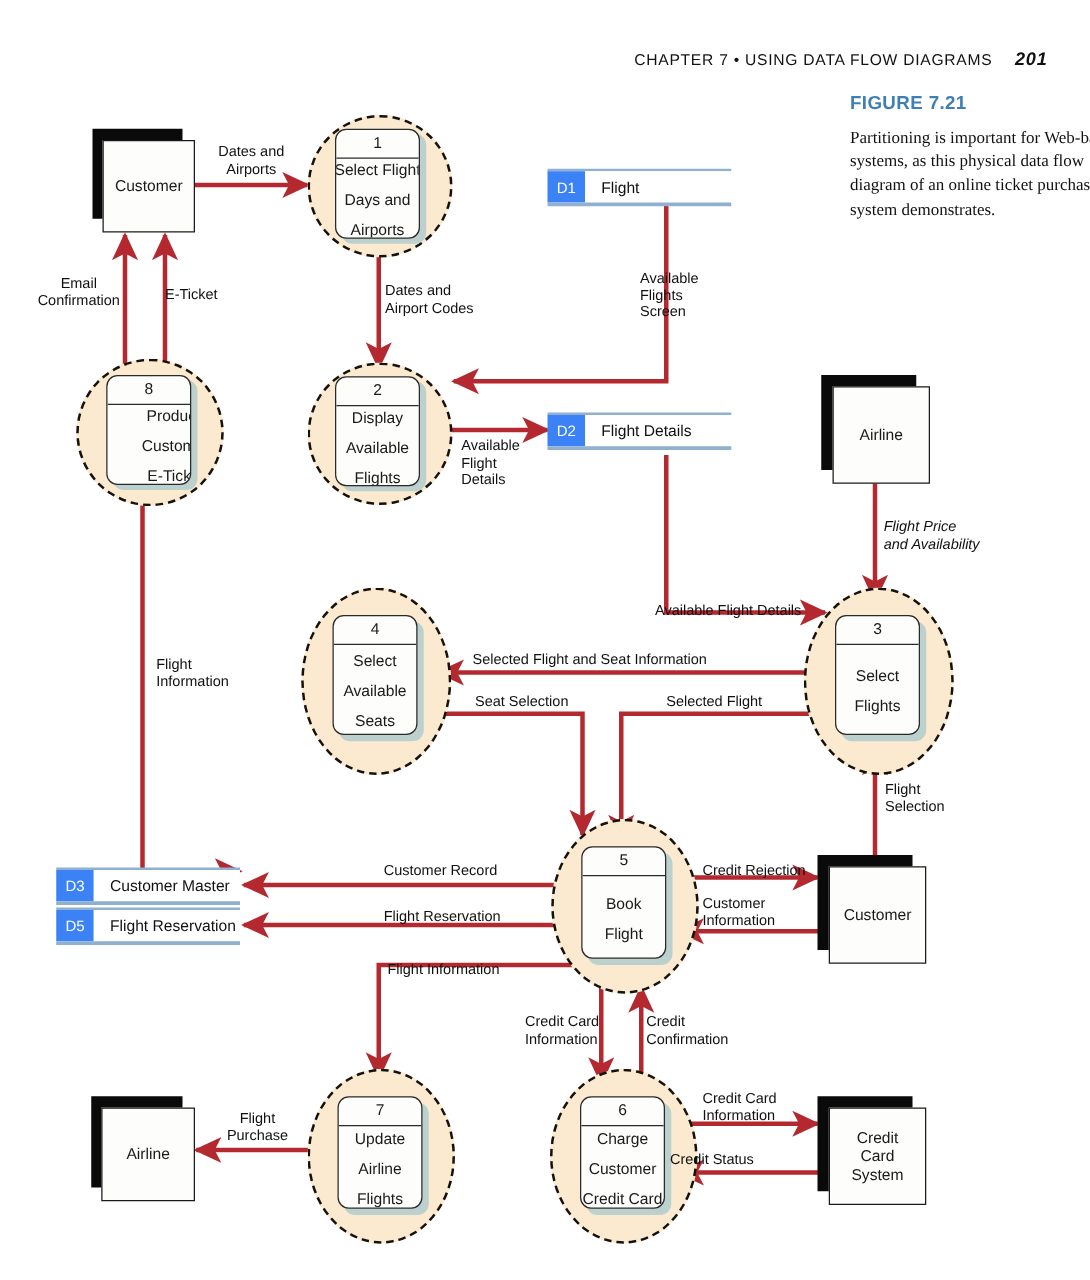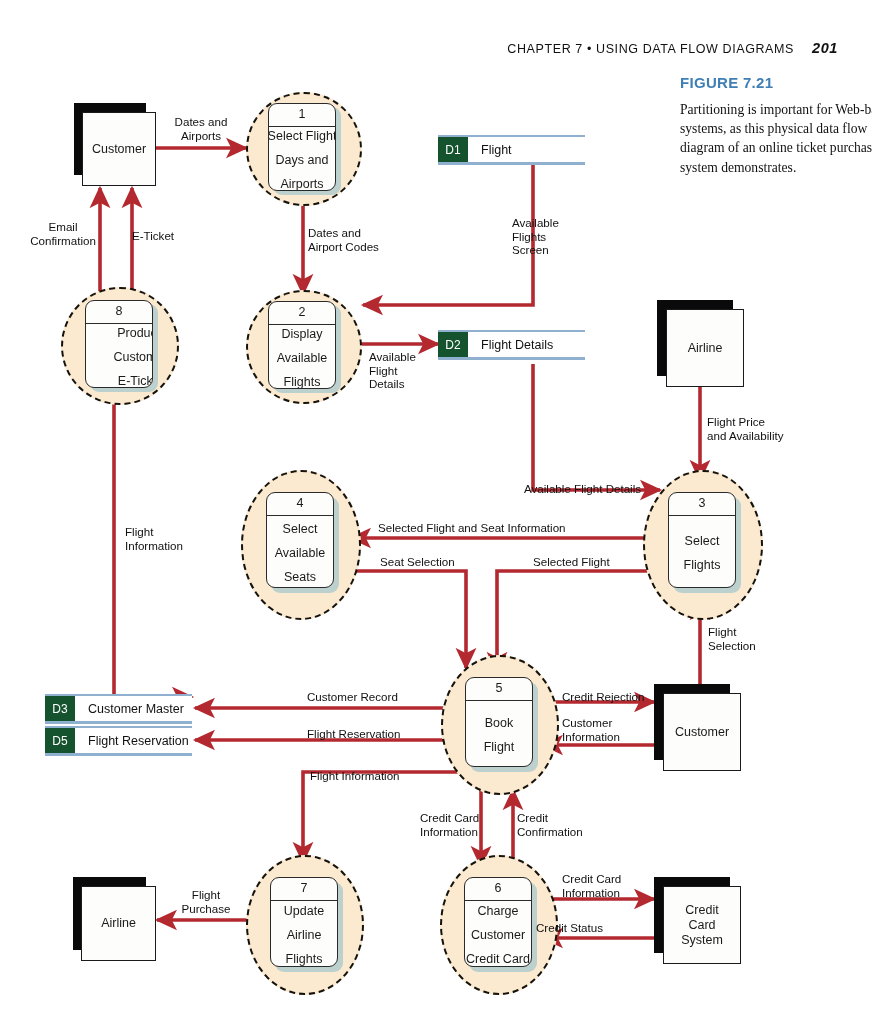--- a/index.html
+++ b/index.html
@@ -52,21 +52,21 @@
                   text-align:center; font-size:12.5px; line-height:24px;
                   padding:0 2px;}
 
   
   .store{position:absolute; height:30px;}
   .store .topline{position:absolute; left:0; top:0; height:2px; width:100%;
                   background:#8fb0cf;}
   .store .botline{position:absolute; left:0; bottom:0; height:3px; width:100%;
                   background:#8fb0cf;}
   .store .dnum{position:absolute; left:0; top:2px; bottom:3px; width:30px;
-               background:#14532d; color:#ffffff; font-size:12px;
+               background:#3b82f6; color:#ffffff; font-size:12px;
                display:flex; align-items:center; justify-content:center;}
   .store .dname{position:absolute; left:30px; top:2px; bottom:3px; right:0;
                 background:#ffffff; display:flex; align-items:center;
                 padding-left:13px; font-size:12.5px; color:#111;}
 
   
   .flab{position:absolute; font-size:11.6px; line-height:13.6px; color:#111;
         white-space:pre; }
   .flab.c{text-align:center;}
 </style>
@@ -303,21 +303,21 @@
 Airport Codes</div>
 
   <div class="flab" style="left: 512px; top: 216px; white-space: pre;">Available
 Flights
 Screen</div>
 
   <div class="flab" style="left: 369px; top: 350px; white-space: pre;">Available
 Flight
 Details</div>
 
-  <div class="flab" style="left: 707px; top: 415px; white-space: pre;">Flight Price
+  <div class="flab" style="left: 707px; top: 415px; white-space: pre; font-style: italic;">Flight Price
 and Availability</div>
 
   <div class="flab" style="left: 524px; top: 482px; white-space: pre;">Available Flight Details</div>
 
   <div class="flab" style="left: 378px; top: 521px; white-space: pre;">Selected Flight and Seat Information</div>
 
   <div class="flab" style="left: 380px; top: 555px; white-space: pre;">Seat Selection</div>
 
   <div class="flab" style="left: 533px; top: 555px; white-space: pre;">Selected Flight</div>
 

